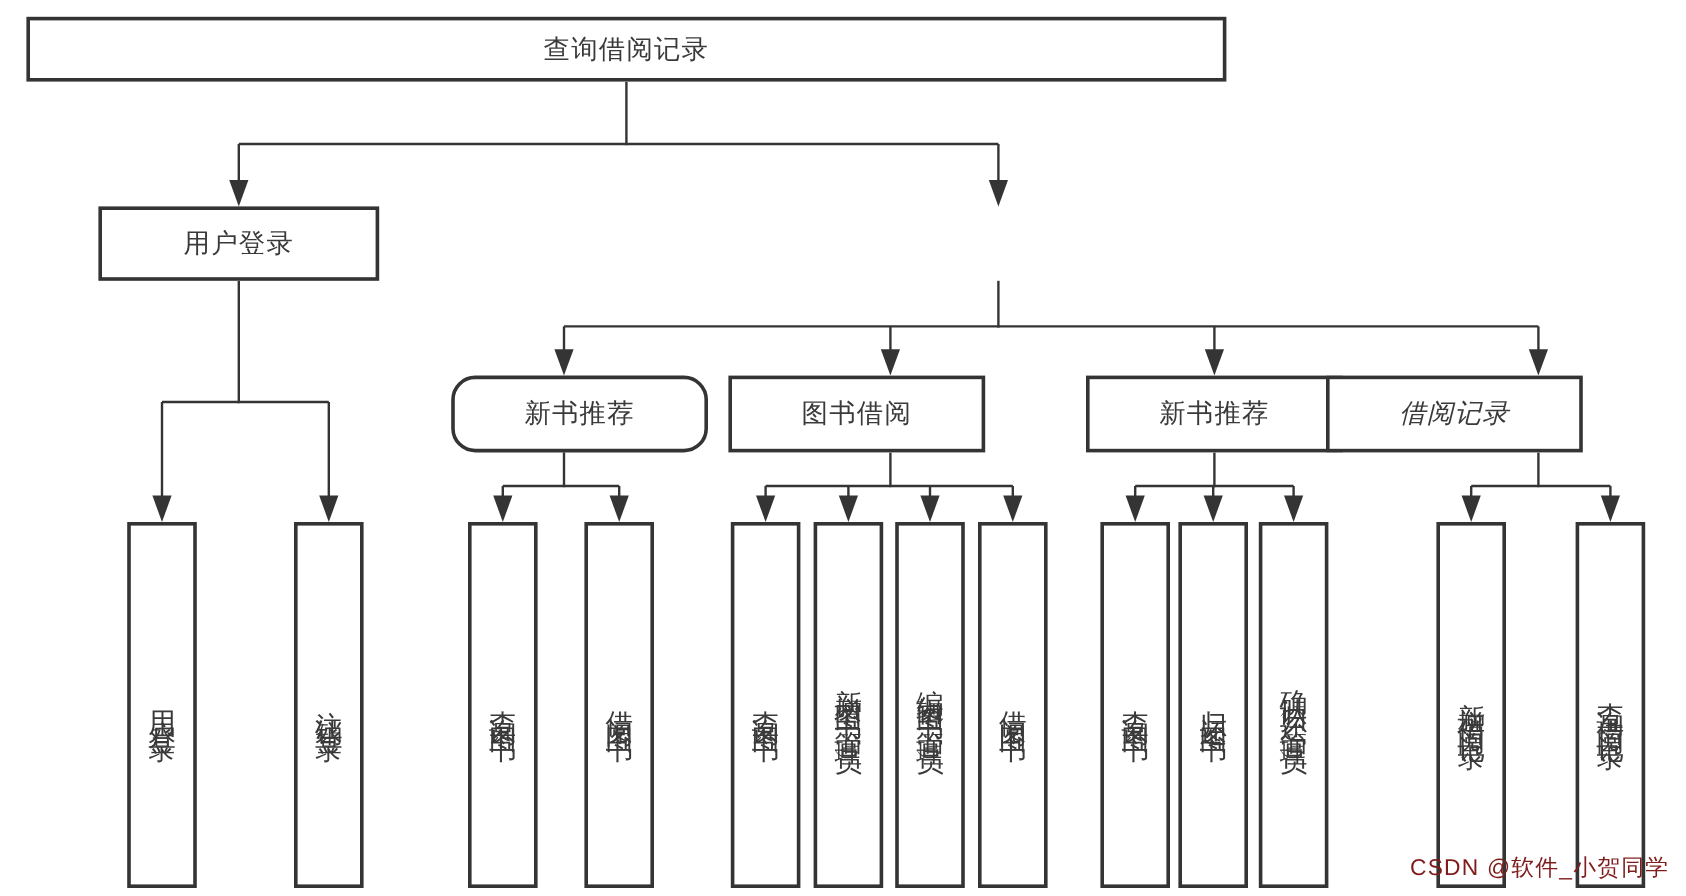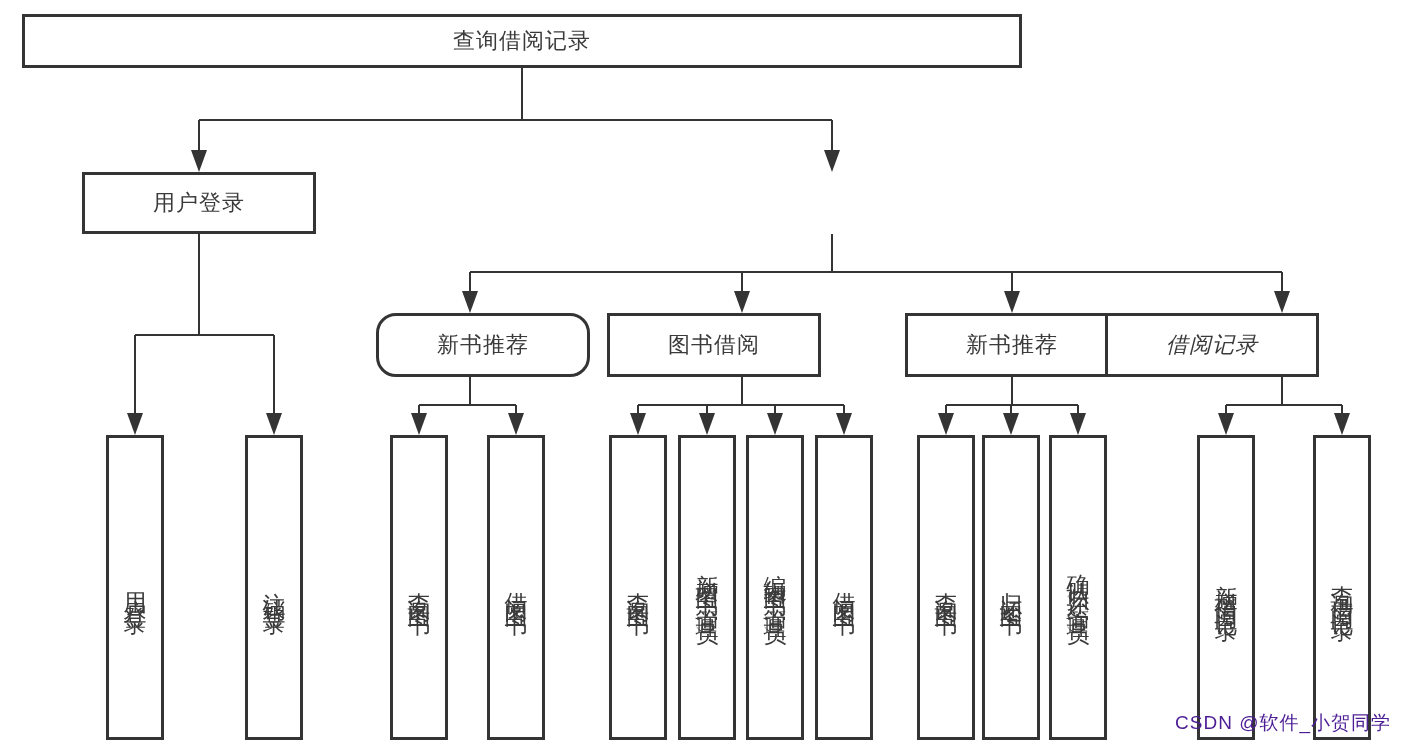--- a/index.html
+++ b/index.html
@@ -67,21 +67,21 @@
   .lf-9  { left: 917px; }
   .lf-10 { left: 982px; }
   .lf-11 { left: 1049px; }
   .lf-12 { left: 1197px; }
   .lf-13 { left: 1313px; }
   .watermark {
     position: absolute;
     right: 14px;
     bottom: 11px;
     font-size: 19px;
-    color: #4c1d95;
+    color: #7f1d1d;
     letter-spacing: 1px;
     white-space: nowrap;
   }
 </style>
 </head>
 <body>
 
 <div class="canvas">
 
   <svg class="connectors" viewBox="0 0 1405 747" xmlns="http://www.w3.org/2000/svg">

